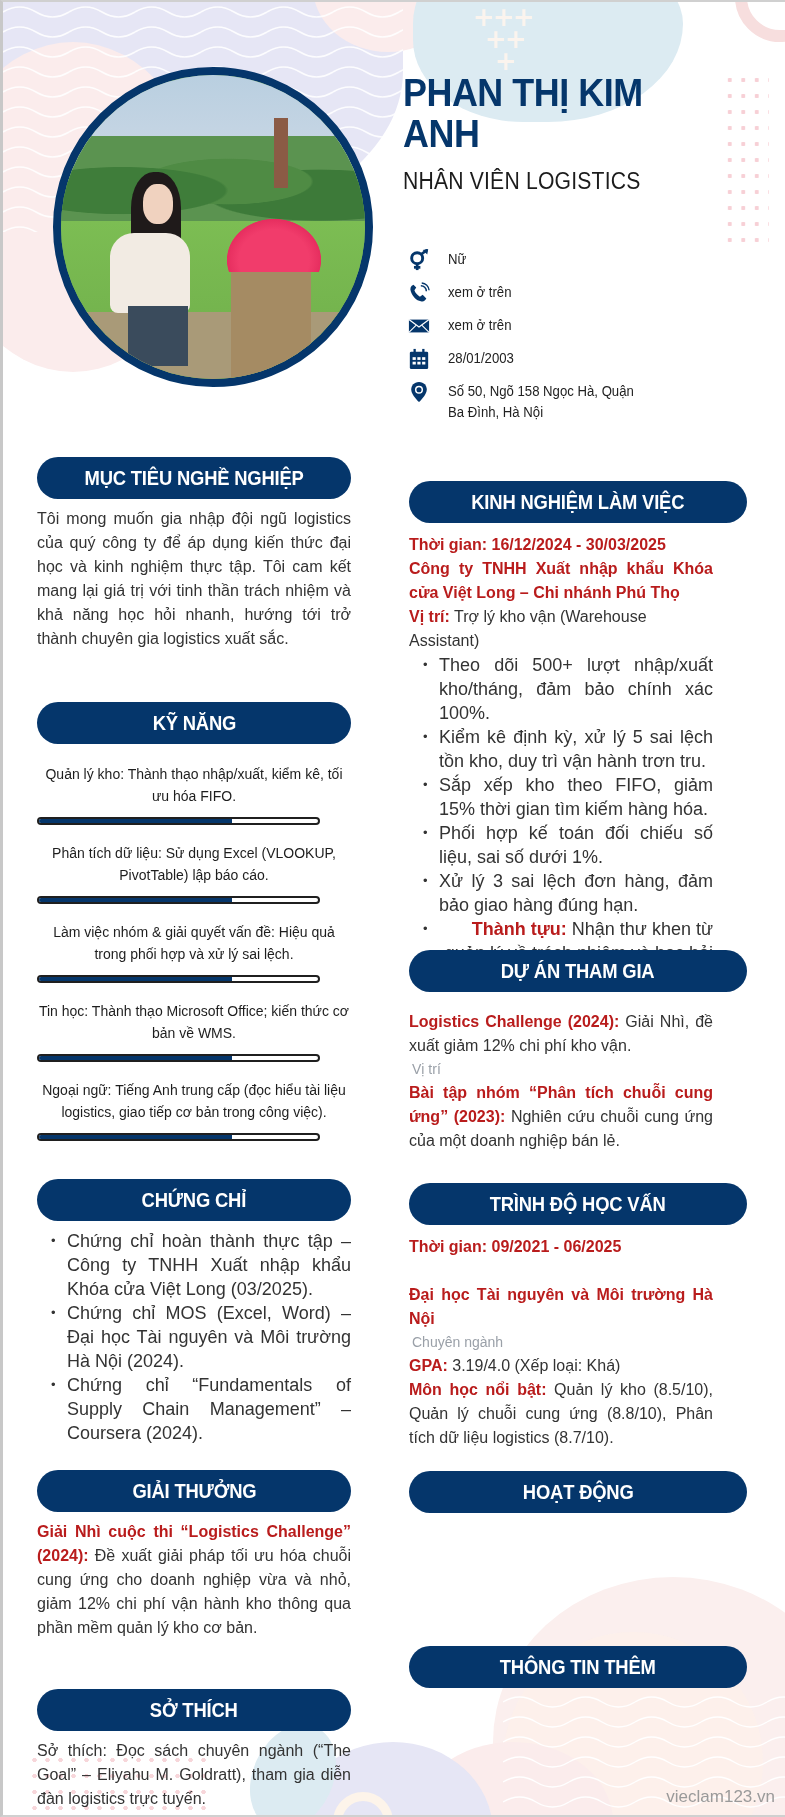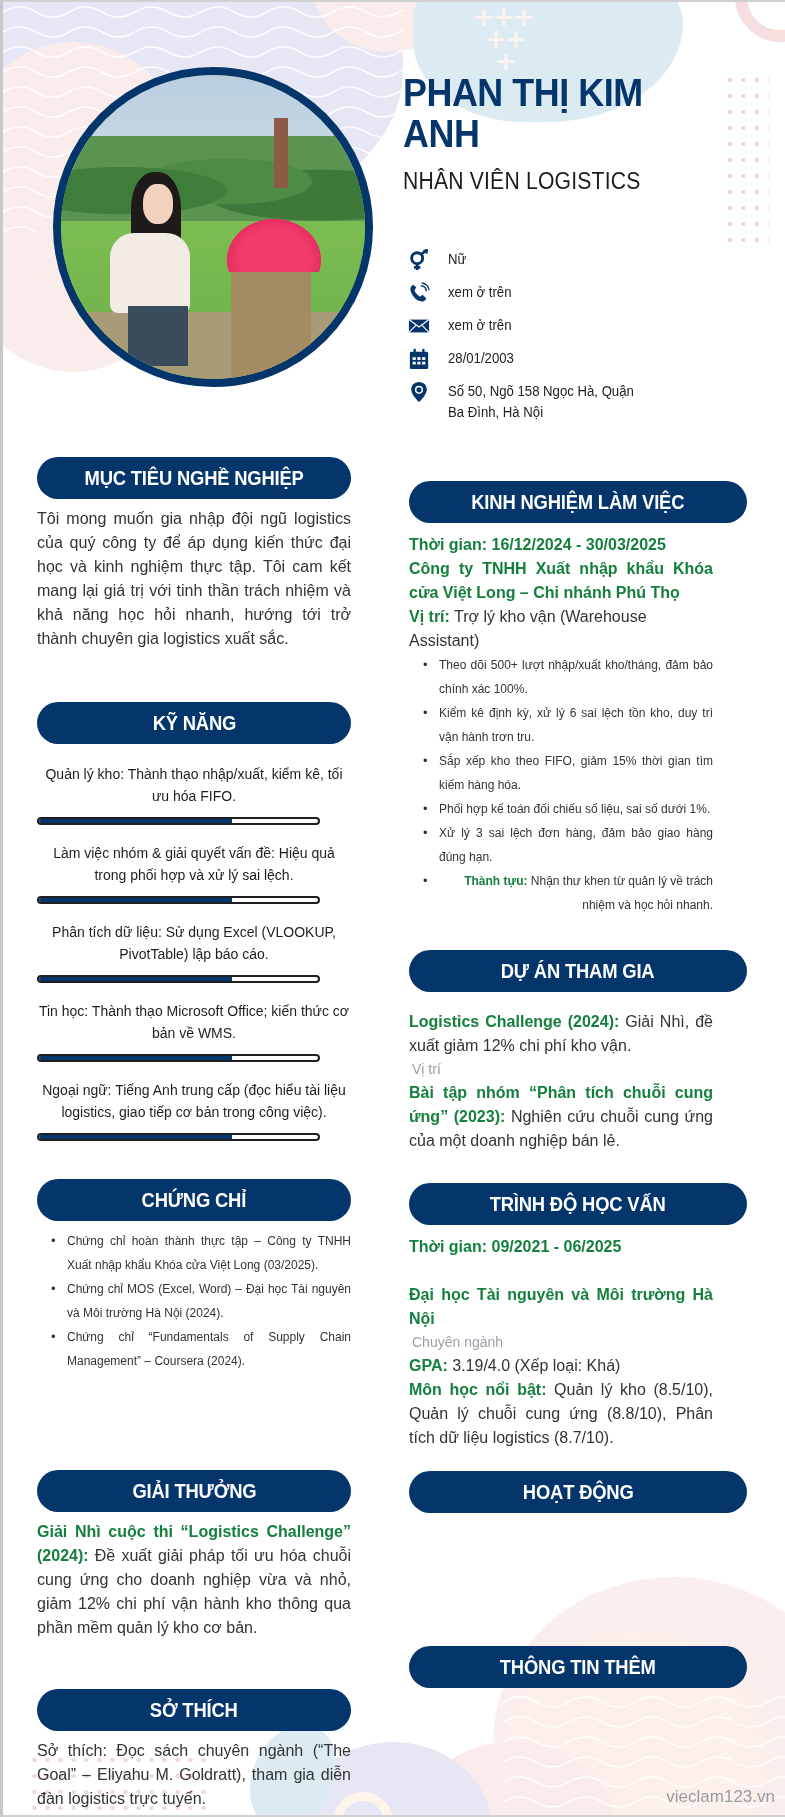--- a/index.html
+++ b/index.html
@@ -51,24 +51,24 @@
   .contact-row .tx { font-size: 14px; line-height: 21px; color: #222; transform: scaleX(0.94); transform-origin: left top; }
 
   
   .col { position: absolute; }
   .col-left { left: 34px; width: 314px; }
   .col-right { left: 406px; width: 304px; }
   .sec-head { width: 314px; height: 42px; background: #05366b; border-radius: 21px; color: #fff; font-weight: bold; font-size: 20px; display: flex; align-items: center; justify-content: center; letter-spacing: -0.2px; }
   .sec-head span { display: inline-block; transform: scaleX(0.92); }
   .col-right .sec-head { width: 338px; }
   .para { font-size: 16px; line-height: 24px; color: #333; text-align: justify; }
-  .b { font-weight: bold; color: #15803d; }
+  .b { font-weight: bold; color: #b91c1c; }
   .muted { color: #9aa0a8; font-size: 14px; line-height: 23px; padding-left: 3px; }
   ul.bul { list-style: none; padding-left: 30px; }
-  ul.bul li { position: relative; font-size: 12px; line-height: 24px; text-align: justify; color: #333; }
+  ul.bul li { position: relative; font-size: 18px; line-height: 24px; text-align: justify; color: #333; }
   ul.bul li::before { content: "•"; position: absolute; left: -16px; top: 0; font-size: 13px; color: #333; }
 
   .skill-text { font-size: 14px; line-height: 22px; color: #1e1e1e; transform-origin: left top; text-align: center; }
   .skill-bar { width: 283px; height: 8px; border: 2px solid #1f1f1f; border-radius: 5px; overflow: hidden; background: #fff; margin: 10px 0 17px 0; }
   .skill-fill { height: 100%; background: #05366b; }
 
   .watermark { position: absolute; right: 10px; bottom: 8px; font-size: 17px; color: #9a9a9a; }
 </style>
 </head>
 <body>
@@ -207,27 +207,27 @@
         <span>KỸ NĂNG</span>
       </div>
     <div style="margin-top:19px;">
       <div>
         <div class="skill-text">Quản lý kho: Thành thạo nhập/xuất, kiểm kê, tối ưu hóa FIFO.</div>
         <div class="skill-bar">
             <div class="skill-fill" style="width:69%;"></div>
           </div>
       </div>
       <div>
+        <div class="skill-text">Phân tích dữ liệu: Sử dụng Excel (VLOOKUP, PivotTable) lập báo cáo.</div>
+        <div class="skill-bar">
+            <div class="skill-fill" style="width:69%;"></div>
+          </div>
+      </div>
+      <div>
         <div class="skill-text">Làm việc nhóm &amp; giải quyết vấn đề: Hiệu quả trong phối hợp và xử lý sai lệch.</div>
-        <div class="skill-bar">
-            <div class="skill-fill" style="width:69%;"></div>
-          </div>
-      </div>
-      <div>
-        <div class="skill-text">Phân tích dữ liệu: Sử dụng Excel (VLOOKUP, PivotTable) lập báo cáo.</div>
         <div class="skill-bar">
             <div class="skill-fill" style="width:69%;"></div>
           </div>
       </div>
       <div>
         <div class="skill-text">Tin học: Thành thạo Microsoft Office; kiến thức cơ bản về WMS.</div>
         <div class="skill-bar">
             <div class="skill-fill" style="width:69%;"></div>
           </div>
       </div>
@@ -268,21 +268,21 @@
   <div class="col col-right" style="top:455px;margin-top:24px;">
     <div class="sec-head">
         <span>KINH NGHIỆM LÀM VIỆC</span>
       </div>
     <div style="margin-top:10px;">
       <p class="para b">Thời gian: 16/12/2024 - 30/03/2025</p>
       <p class="para b">Công ty TNHH Xuất nhập khẩu Khóa cửa Việt Long – Chi nhánh Phú Thọ</p>
       <p class="para" style="text-align:left;"><span class="b">Vị trí:</span><span> Trợ lý kho vận (Warehouse Assistant)</span></p>
       <ul class="bul">
         <li>Theo dõi 500+ lượt nhập/xuất kho/tháng, đảm bảo chính xác 100%.</li>
-        <li>Kiểm kê định kỳ, xử lý 6 sai lệch tồn kho, duy trì vận hành trơn tru.</li>
+        <li>Kiểm kê định kỳ, xử lý 5 sai lệch tồn kho, duy trì vận hành trơn tru.</li>
         <li>Sắp xếp kho theo FIFO, giảm 15% thời gian tìm kiếm hàng hóa.</li>
         <li>Phối hợp kế toán đối chiếu số liệu, sai số dưới 1%.</li>
         <li>Xử lý 3 sai lệch đơn hàng, đảm bảo giao hàng đúng hạn.</li>
         <li style="text-align:right;"><span class="b">Thành tựu:</span><span> Nhận thư khen từ quản lý về trách nhiệm và học hỏi nhanh.</span></li>
       </ul>
     </div>
   </div>
 
   <div class="col col-right" style="top:948px;">
     <div class="sec-head">

